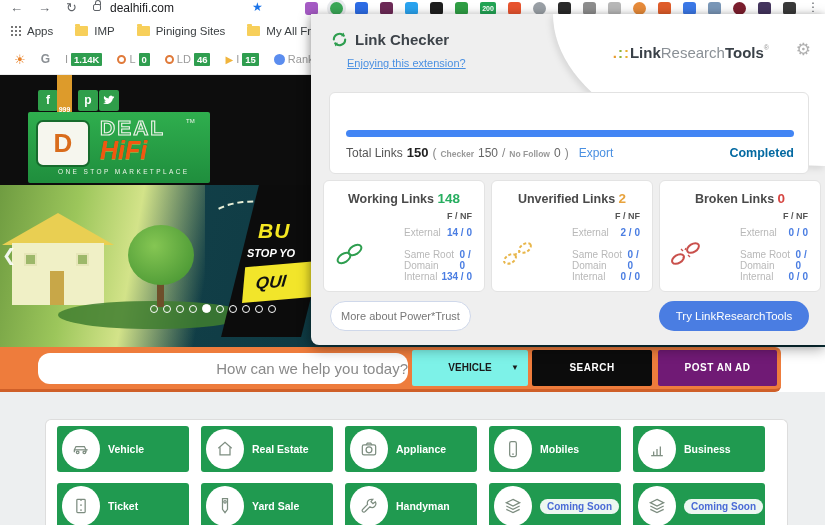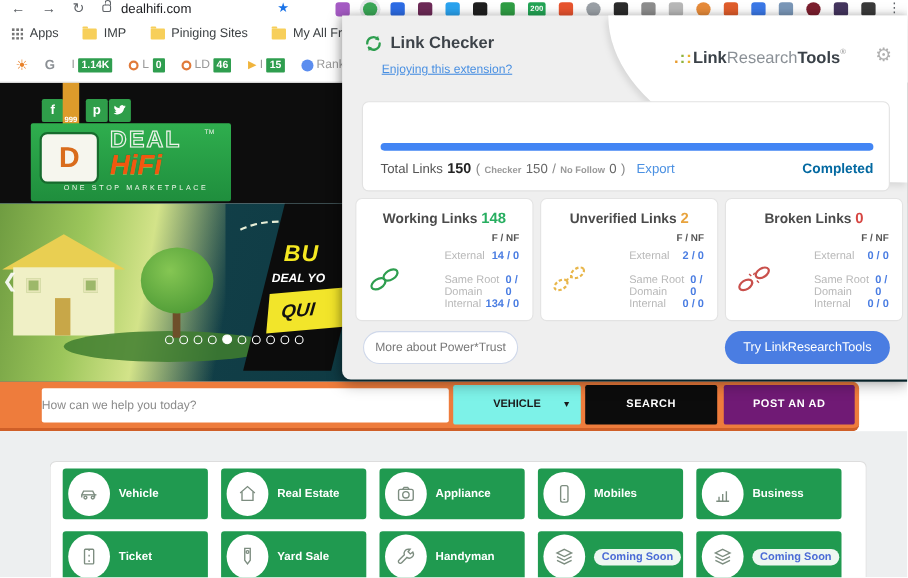--- a/index.html
+++ b/index.html
@@ -63,21 +63,21 @@
 .hero-buy { position:absolute; left:258px; top:34px; color:#f5e822; font-style:italic; font-weight:bold; font-size:21px; letter-spacing:1px; }
 .hero-rent { position:absolute; left:247px; top:62px; color:#fff; font-style:italic; font-weight:bold; font-size:11px; }
 .hero-banner { position:absolute; left:244px; top:79px; width:72px; height:36px; background:#f2e52a; transform:skewX(-10deg) rotate(-5deg); color:#111; font-style:italic; font-weight:bold; font-size:17px; padding:8px 0 0 12px; }
 .prev-chev { position:absolute; left:2px; top:60px; color:#fff; font-size:17px; opacity:.9; }
 .dots { position:absolute; left:150px; top:119px; display:flex; gap:5px; align-items:center; }
 .dot { width:8px; height:8px; border:1px solid #fff; border-radius:50%; }
 .dot.active { background:#fff; width:9px; height:9px; }
 
 
 .searchbar { position:absolute; left:0; top:347px; width:781px; height:45px; background:#ee7c3c; border-bottom:3px solid #cf5f28; border-radius:0 6px 6px 0; z-index:2; }
-.q-input { position:absolute; left:38px; top:6px; width:370px; height:31px; background:#fff; border:none; border-radius:2px; text-align:left; font-size:11px; color:#444; font-family:"Liberation Sans",sans-serif; }
+.q-input { position:absolute; left:38px; top:6px; width:370px; height:31px; background:#fff; border:none; border-radius:12px; text-align:right; font-size:15px; color:#444; font-family:"Liberation Sans",sans-serif; }
 .q-input::placeholder { color:#8a8a8a; }
 .veh-select { position:absolute; left:412px; top:3px; width:116px; height:36px; background:#7df2e8; border-radius:2px; font-size:10px; font-weight:bold; color:#1a1a1a; text-align:center; line-height:36px; }
 .veh-caret { position:absolute; right:9px; top:0; font-size:8px; }
 .btn-search { position:absolute; left:532px; top:3px; width:120px; height:36px; background:#0c0c0c; border-radius:2px; color:#fff; font-size:10px; font-weight:bold; text-align:center; line-height:36px; letter-spacing:.5px; }
 .btn-post { position:absolute; left:658px; top:3px; width:119px; height:36px; background:#701a75; border-radius:2px; color:#fff; font-size:10px; font-weight:bold; text-align:center; line-height:36px; letter-spacing:.5px; }
 
 
 .content { position:absolute; left:0; top:392px; width:825px; height:133px; background:#edeff0; z-index:1; }
 .panel { position:absolute; left:45px; top:27px; width:743px; height:106px; background:#fff; border:1px solid #ddd; border-bottom:none; border-radius:6px 6px 0 0; }
 .tiles { position:absolute; left:11px; top:6px; display:grid; grid-template-columns:repeat(5,132px); gap:11px 12px; }
@@ -235,21 +235,21 @@
       <div class="house-win" style="left:24px; top:68px;"></div>
       <div class="house-win" style="left:76px; top:68px;"></div>
       <div class="house-door"></div>
       <div class="ground"></div>
       <div class="tree-trunk"></div>
       <div class="tree-crown"></div>
     </div>
     <div class="arc"></div>
     <div class="black-wedge"></div>
     <span class="hero-buy">BU</span>
-    <span class="hero-rent">DEAL YO</span>
+    <span class="hero-rent">STOP YO</span>
     <div class="hero-banner">QUI</div>
     <span class="prev-chev">❮</span>
     <div class="dots">
       <span class="dot"></span>
       <span class="dot"></span>
       <span class="dot"></span>
       <span class="dot"></span>
       <span class="dot active"></span>
       <span class="dot"></span>
       <span class="dot"></span>

